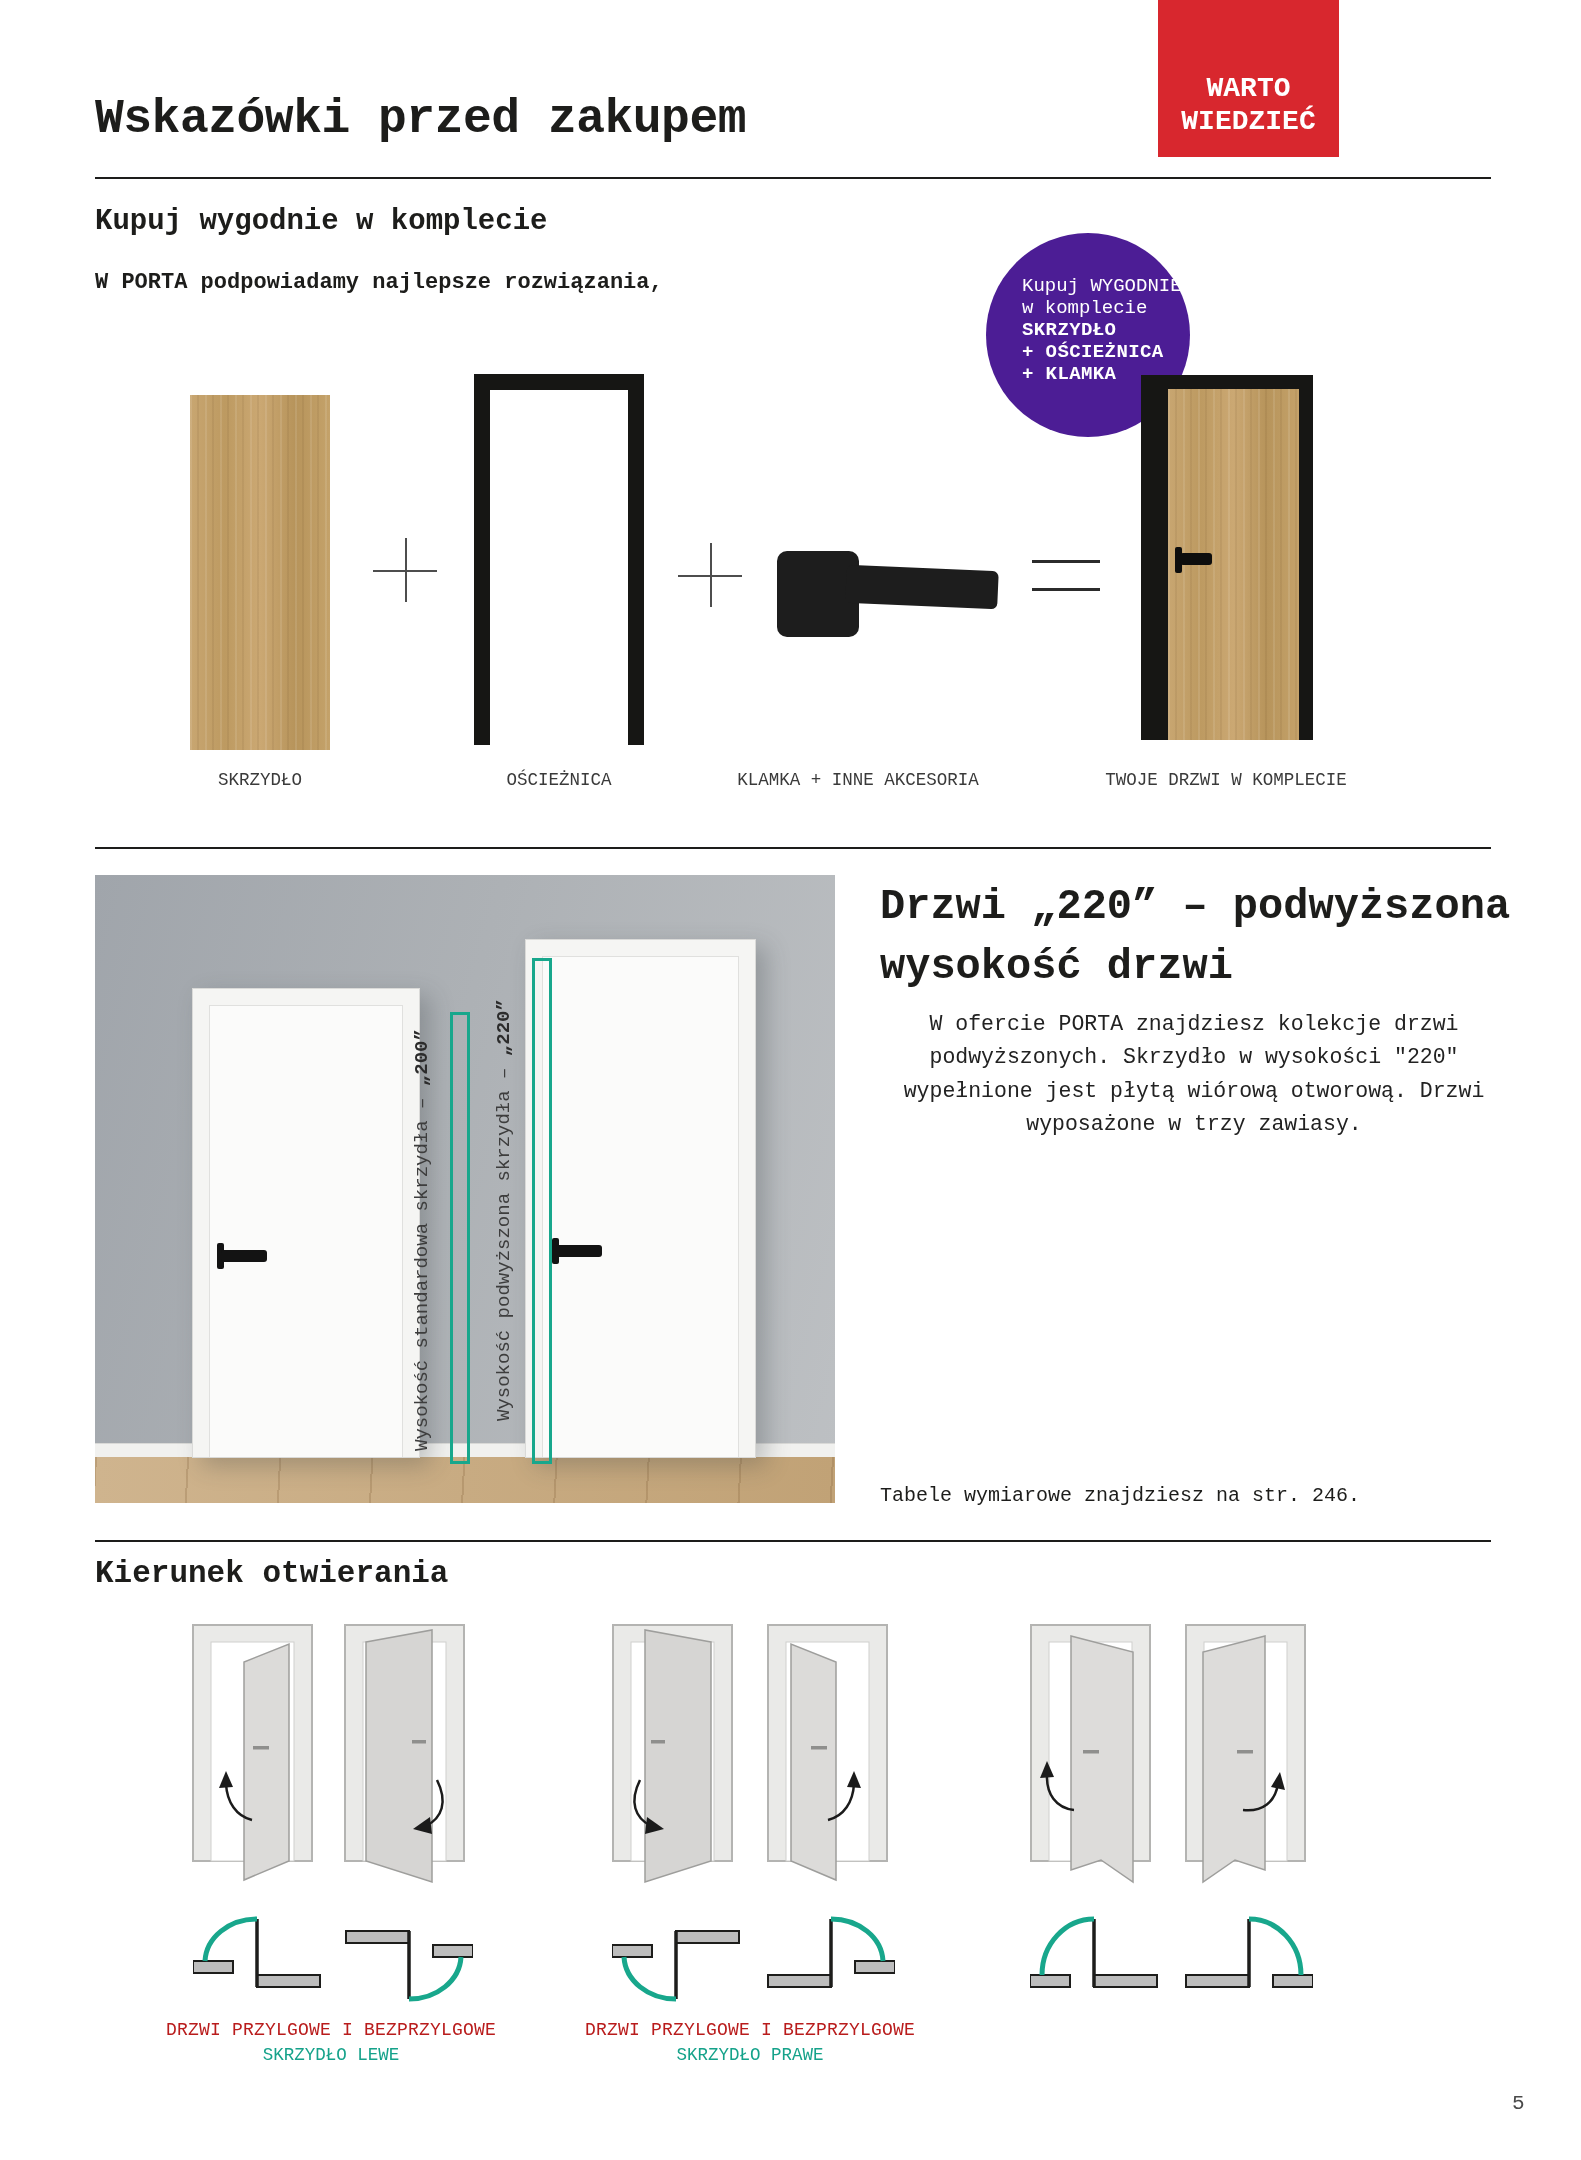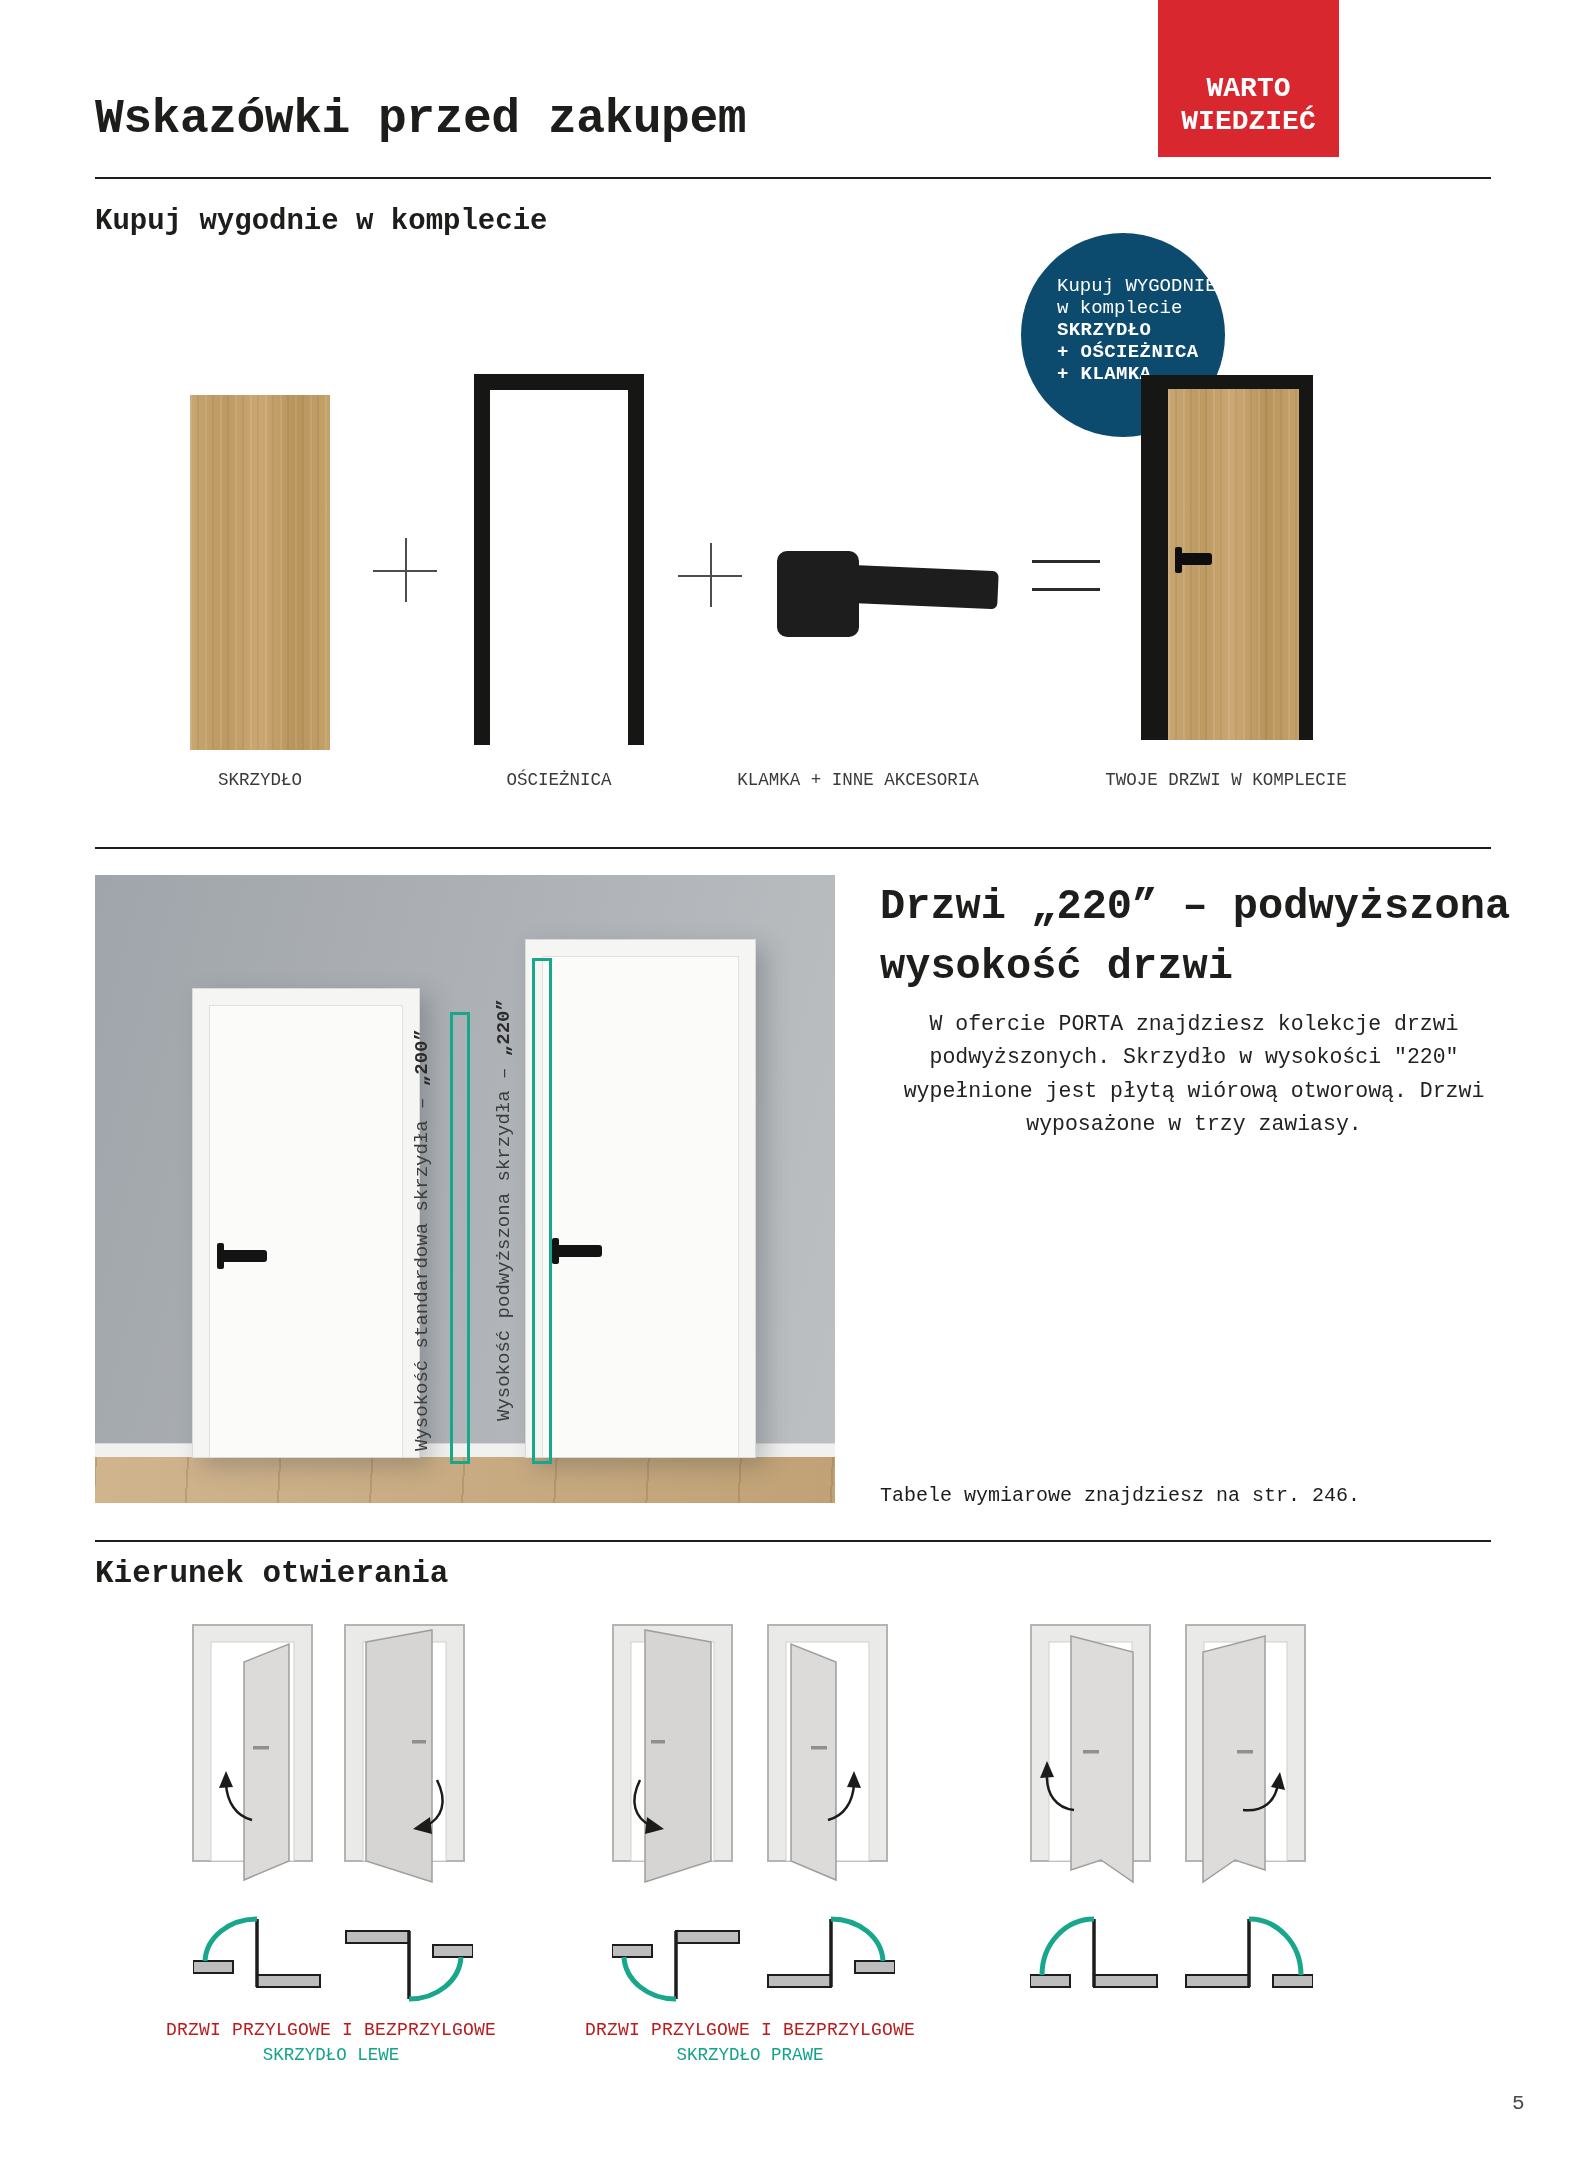--- a/index.html
+++ b/index.html
@@ -16,22 +16,22 @@
     left:1158px; top:0; width:181px; height:157px; background:#d8272e; color:#fff;
     display:flex; flex-direction:column; justify-content:flex-end; align-items:center;
     padding-bottom:18px; box-sizing:border-box; font-weight:700; font-size:28px; line-height:1.2;
     text-align:center;
   }
 
   
   .bundle-heading { left:95px; top:205px; font-size:29px; font-weight:700; }
   .bundle-intro { left:95px; top:266px; font-size:22px; font-weight:700; line-height:1.5; }
   .promo-circle {
-    left:1021px; top:233px; width:204px; height:204px; border-radius:50%;
-    background:#0c4a6e; color:#fff; box-sizing:border-box; padding:42px 0 0 36px;
+    left:986px; top:233px; width:204px; height:204px; border-radius:50%;
+    background:#4c1d95; color:#fff; box-sizing:border-box; padding:42px 0 0 36px;
     font-size:19px; line-height:22px;
   }
   .promo-circle .c-bold { font-weight:700; letter-spacing:0.4px; }
 
   .wood {
     background:
       repeating-linear-gradient(90deg, rgba(255,255,255,0.10) 0 2px, rgba(0,0,0,0) 2px 7px,
         rgba(80,50,18,0.08) 7px 9px, rgba(0,0,0,0) 9px 15px),
       linear-gradient(90deg,#c8a671 0%,#bd9a61 25%,#cba873 50%,#b7945b 75%,#c4a26a 100%);
   }
@@ -118,20 +118,21 @@
 
   <div class="abs page-title">Wskazówki przed zakupem</div>
   <div class="abs badge">
     <div>WARTO</div>
     <div>WIEDZIEĆ</div>
   </div>
   <div class="rule" style="top:177px"></div>
 
   <div class="abs bundle-heading">Kupuj wygodnie w komplecie</div>
   <div class="abs bundle-intro">
+    <div>W PORTA podpowiadamy najlepsze rozwiązania,</div>
   </div>
 
   <div class="abs promo-circle">
     <div>Kupuj WYGODNIE</div>
     <div>w komplecie</div>
     <div class="c-bold">SKRZYDŁO</div>
     <div class="c-bold">+ OŚCIEŻNICA</div>
     <div class="c-bold">+ KLAMKA</div>
   </div>
 

